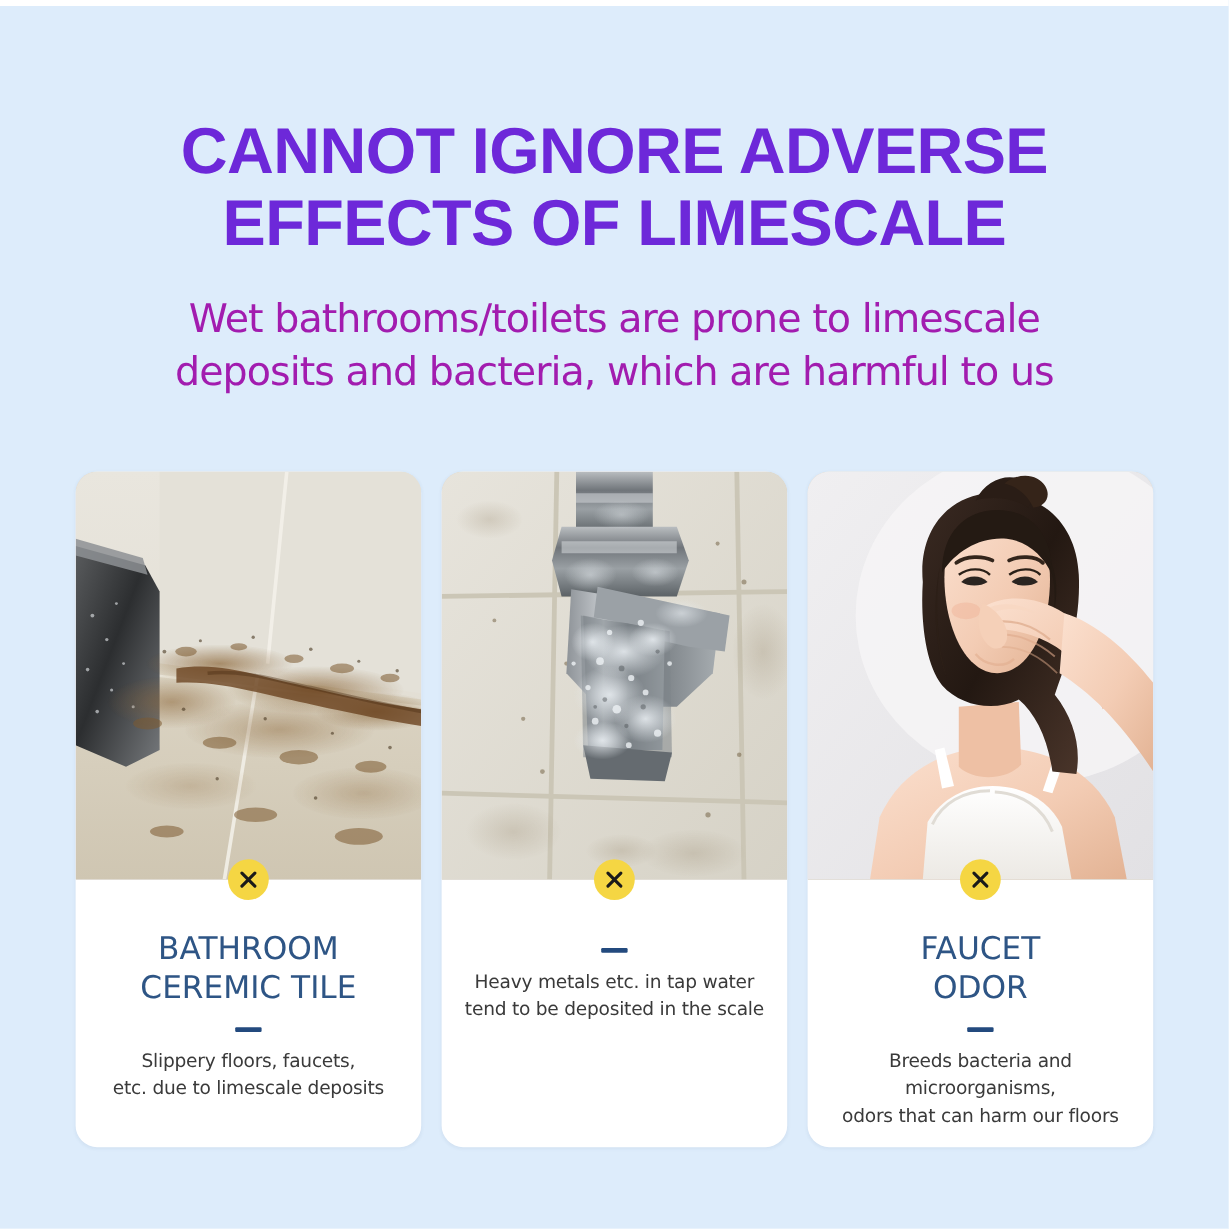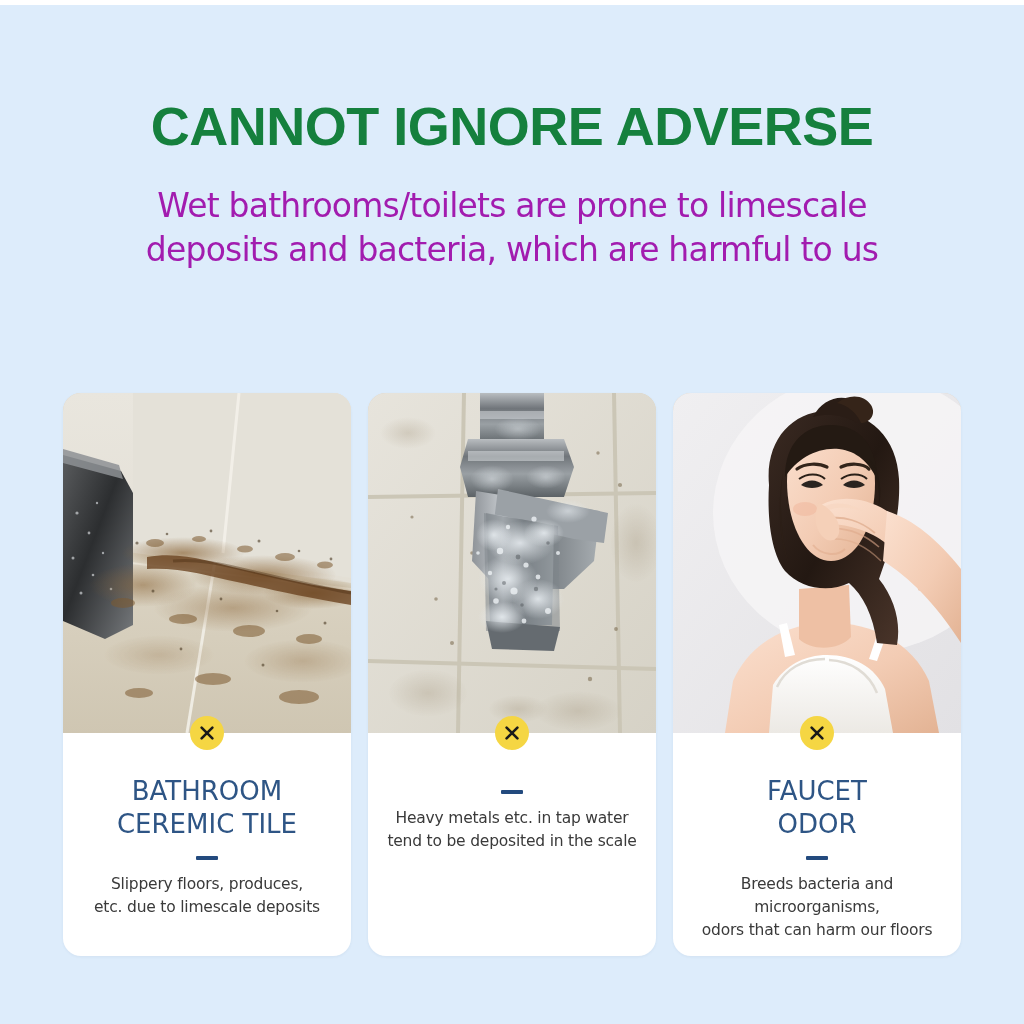--- a/index.html
+++ b/index.html
@@ -17,21 +17,21 @@
   }
   .top-strip {
     position:absolute; left:0; top:0; width:1024px; height:5px;
     background:#ffffff;
   }
 
   
   .header { position:absolute; left:0; top:0; width:1024px; text-align:center; }
   .title {
     margin-top:96px;
-    color:#15803d;
+    color:#6d28d9;
     font-weight:bold;
     font-size:54px;
     line-height:60px;
     letter-spacing:-0.5px;
     font-family:"Liberation Sans", sans-serif;
   }
   .title .t-line { display:block; }
   .subtitle {
     margin-top:28px;
     color:#a21caf;
@@ -109,20 +109,21 @@
 </style>
 </head>
 <body>
 
 <div class="page">
   <div class="top-strip"></div>
 
   <div class="header">
     <div class="title">
       <span class="t-line">CANNOT IGNORE ADVERSE</span>
+      <span class="t-line">EFFECTS OF LIMESCALE</span>
     </div>
     <div class="subtitle">
       <span class="s-line">Wet bathrooms/toilets are prone to limescale</span>
       <span class="s-line">deposits and bacteria, which are harmful to us</span>
     </div>
   </div>
 
   <div class="cards">
 
     <div class="card">
@@ -211,21 +212,21 @@
           <path d="M3.6 3.6 L14.4 14.4 M14.4 3.6 L3.6 14.4" stroke="#1a1a1a" stroke-width="2.6" stroke-linecap="round"></path>
         </svg>
       </div>
       <div class="card-body">
         <div class="card-heading">
           <span class="h-line">BATHROOM</span>
           <span class="h-line">CEREMIC TILE</span>
         </div>
         <div class="divider"></div>
         <div class="card-desc">
-          <span class="d-line">Slippery floors, produces,</span>
+          <span class="d-line">Slippery floors, faucets,</span>
           <span class="d-line">etc. due to limescale deposits</span>
         </div>
       </div>
     </div>
 
     <div class="card">
       <div class="card-photo">
         <svg viewBox="0 0 288 340" preserveAspectRatio="none" aria-hidden="true">
           <defs>
             <linearGradient id="c2tile" x1="0" y1="0" x2="1" y2="1">

